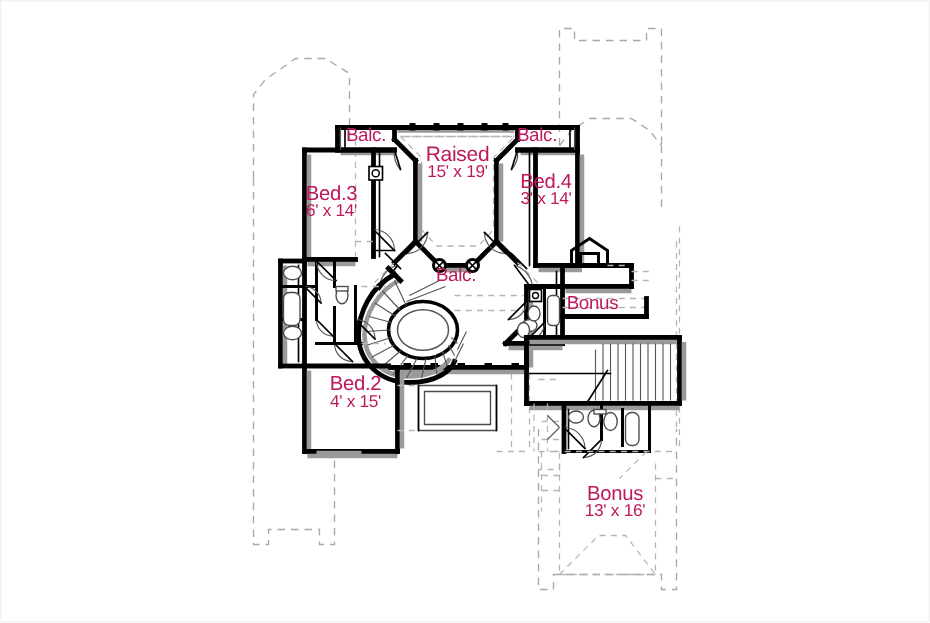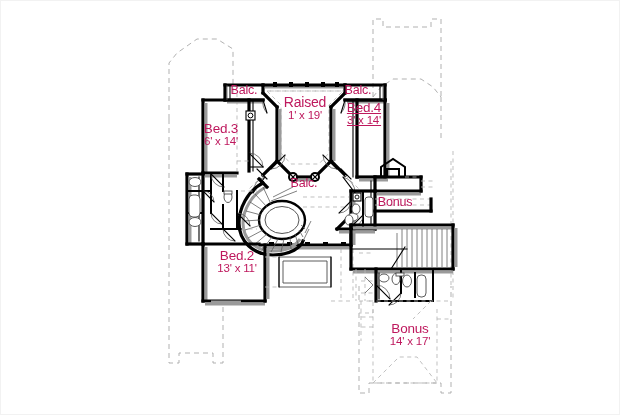--- a/index.html
+++ b/index.html
@@ -408,44 +408,44 @@
   <div class="rm-label sm" style="left:218px; top:83px; width:50px;">
     <span class="rm-name">Balc.</span>
   </div>
 
   <div class="rm-label sm" style="left:332px; top:83px; width:50px;">
     <span class="rm-name">Balc.</span>
   </div>
 
   <div class="rm-label big" style="left:266px; top:94px; width:76px;">
     <span class="rm-name">Raised</span>
-    <span class="rm-dim">1' x 19'</span>
+    <span class="rm-dim">15' x 19'</span>
   </div>
 
   <div class="rm-label" style="left:186px; top:121px; width:68px;">
     <span class="rm-name">Bed.3</span>
     <span class="rm-dim">6' x 14'</span>
   </div>
 
-  <div class="rm-label" style="left:329px; top:100px; width:68px;text-decoration:underline;">
+  <div class="rm-label" style="left:329px; top:113px; width:68px;">
     <span class="rm-name">Bed.4</span>
     <span class="rm-dim">3' x 14'</span>
   </div>
 
   <div class="rm-label sm" style="left:278px; top:176px; width:50px;">
     <span class="rm-name">Balc.</span>
   </div>
 
   <div class="rm-label sm" style="left:368px; top:195px; width:52px;">
     <span class="rm-name">Bonus</span>
   </div>
 
   <div class="rm-label" style="left:202px; top:248px; width:68px;">
     <span class="rm-name">Bed.2</span>
-    <span class="rm-dim">13' x 11'</span>
+    <span class="rm-dim">4' x 15'</span>
   </div>
 
   <div class="rm-label" style="left:375px; top:321px; width:68px;">
     <span class="rm-name">Bonus</span>
-    <span class="rm-dim">14' x 17'</span>
+    <span class="rm-dim">13' x 16'</span>
   </div>
 
 </div>
 
 </body></html>

